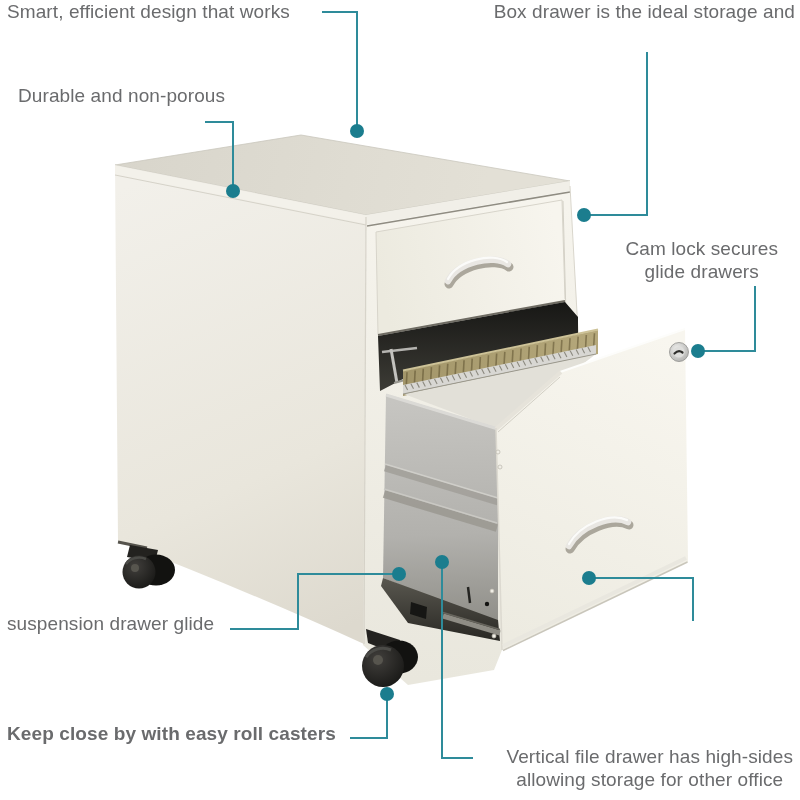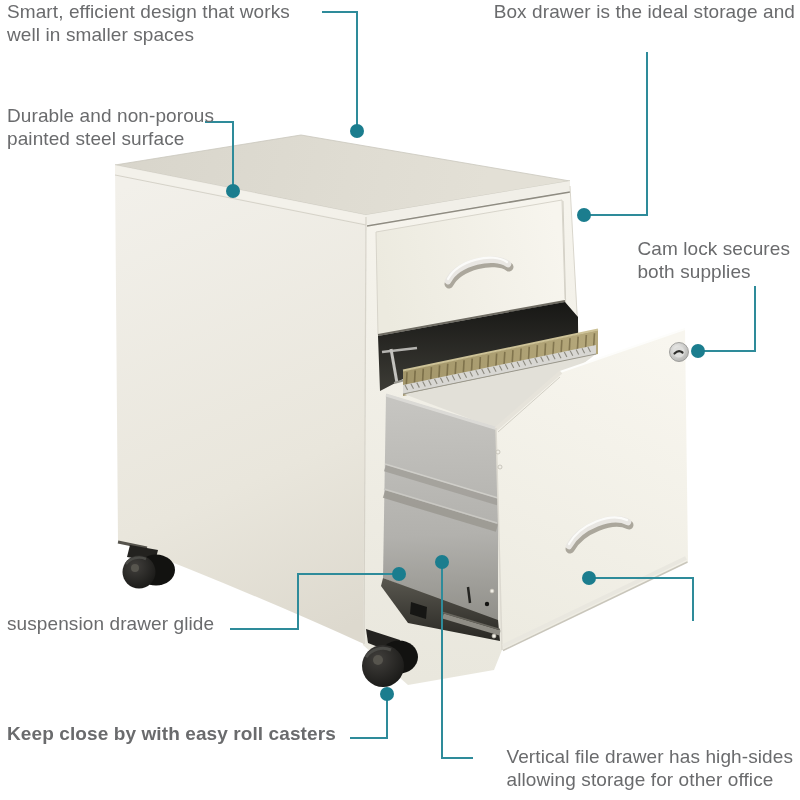--- a/index.html
+++ b/index.html
@@ -2,21 +2,21 @@
 <html style="--co-line: #2E8B9A; --co-dot: #1B7D8E; --label: #6A6B6D;"><head>
 <meta charset="utf-8">
 <style>
   html,body{margin:0;padding:0;background:#ffffff;}
   .stage{position:relative;width:800px;height:800px;background:#fff;overflow:hidden;
          font-family:"Liberation Sans", sans-serif;}
   .stage svg{position:absolute;left:0;top:0;}
   .label{position:absolute;font-size:19px;line-height:23px;letter-spacing:.1px;
          color:var(--label,#6a6b6d);white-space:nowrap;z-index:2;}
   .label .ln{display:block;}
-  .label.r{text-align:left;}
+  .label.r{text-align:center;}
   .co{fill:none;stroke:var(--co-line,#2e8b9a);stroke-width:2;}
   .cd{fill:var(--co-dot,#1b7d8e);}
   [data-name="file-ridges"] line{stroke:rgba(84,72,40,.5);stroke-width:1.6;}
   [data-name="rail-teeth"] line{stroke:#8b897f;stroke-width:1.1;}
 </style>
 </head>
 <body>
 
 <div class="stage" data-name="product-infographic">
 
@@ -250,35 +250,33 @@
       <polyline class="co" data-name="callout-line-extension" points="594,578 693,578 693,621"></polyline>
       <circle class="cd" data-name="callout-dot-extension" cx="589" cy="578" r="7"></circle>
 
       <polyline class="co" data-name="callout-line-file-drawer" points="442,567 442,758 473,758"></polyline>
       <circle class="cd" data-name="callout-dot-file-drawer" cx="442" cy="562" r="7"></circle>
     </g>
   </svg>
 
   <div class="label" style="left:7px;top:0px;" data-name="callout-label-design">
     <span class="ln" data-name="callout-text-line">Smart, efficient design that works</span>
-    <span class="ln" data-name="callout-text-line">well in smaller spaces</span>
-  </div>
-
-  <div class="label" style="left:7px;top:84px;margin-top:20px;" data-name="callout-label-surface">
+  </div>
+
+  <div class="label" style="left:18px;top:84px;" data-name="callout-label-surface">
     <span class="ln" data-name="callout-text-line">Durable and non-porous</span>
-    <span class="ln" data-name="callout-text-line">painted steel surface</span>
   </div>
 
   <div class="label r" style="right:5px;top:0px;" data-name="callout-label-box-drawer">
     <span class="ln" data-name="callout-text-line">Box drawer is the ideal storage and</span>
   </div>
 
-  <div class="label r" style="right:10px;top:237px;" data-name="callout-label-cam-lock">
+  <div class="label r" style="right:22px;top:237px;" data-name="callout-label-cam-lock">
     <span class="ln" data-name="callout-text-line">Cam lock secures</span>
-    <span class="ln" data-name="callout-text-line">both supplies</span>
+    <span class="ln" data-name="callout-text-line">glide drawers</span>
   </div>
 
   <div class="label" style="left:7px;top:612px;" data-name="callout-label-glide">
     <span class="ln" data-name="callout-text-line">suspension drawer glide</span>
   </div>
 
   <div class="label" style="left:7px;top:722px;font-weight:bold;" data-name="callout-label-casters">
     <span class="ln" data-name="callout-text-line">Keep close by with easy roll casters</span>
   </div>
 

